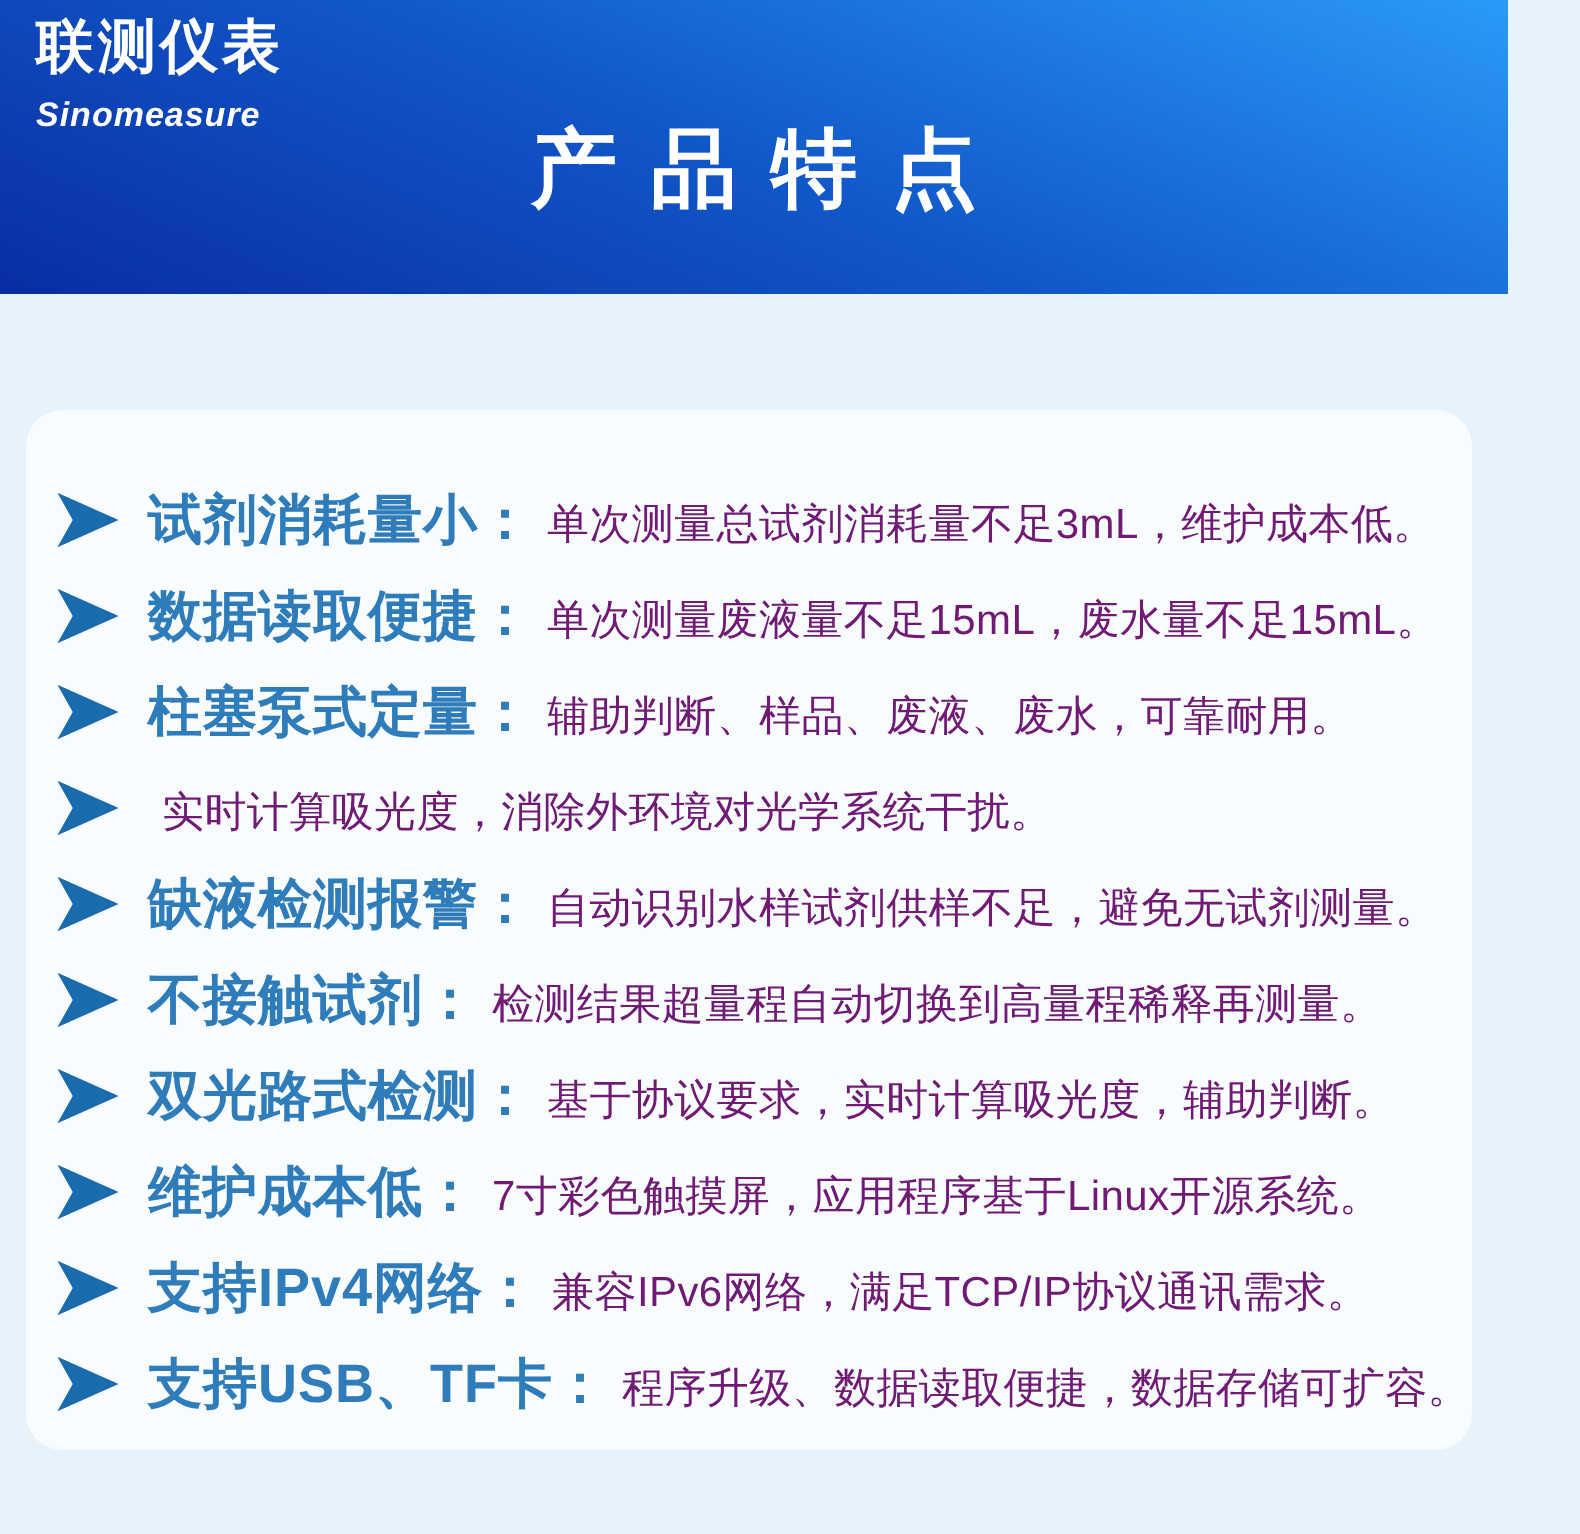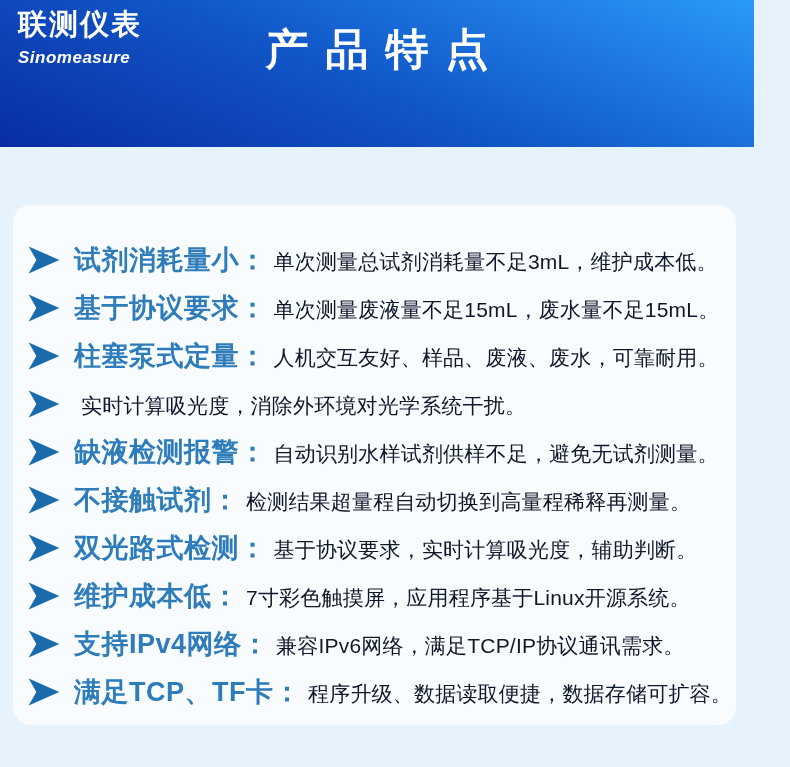--- a/index.html
+++ b/index.html
@@ -31,21 +31,21 @@
     letter-spacing: 2px;
   }
   .logo-en {
     margin-top: 10px;
     font-size: 17px;
     font-weight: bold;
     font-style: italic;
     letter-spacing: 0.5px;
   }
   .header-title {
-    padding-top: 24px;
+    padding-top: 60px;
     text-align: center;
     text-indent: 17px;
     letter-spacing: 17px;
     font-size: 43px;
     font-weight: 900;
     color: #ffffff;
     line-height: 1.2;
   }
   
   .main {
@@ -76,21 +76,21 @@
   }
   .arrow-wrap svg { display: block; width: 34px; height: 28px; }
   .feature-title {
     font-size: 27px;
     font-weight: bold;
     color: #2e7cba;
     letter-spacing: 0.5px;
   }
   .feature-desc {
     font-size: 21px;
-    color: #0f172a;
+    color: #701a75;
     margin-left: 7px;
     position: relative;
     top: 2px;
     letter-spacing: 0.2px;
   }
 </style>
 </head>
 <body>
 
 <div class="header">
@@ -113,32 +113,32 @@
     <span class="feature-title">试剂消耗量小：</span>
     <span class="feature-desc">单次测量总试剂消耗量不足3mL，维护成本低。</span>
   </div>
 
   <div class="feature-row">
     <span class="arrow-wrap">
       <svg viewBox="0 0 20 16" xmlns="http://www.w3.org/2000/svg">
         <polygon points="1,0 19,8 1,16 5.5,8" fill="#1a6cad"></polygon>
       </svg>
     </span>
-    <span class="feature-title">基于协议要求：</span>
+    <span class="feature-title">数据读取便捷：</span>
     <span class="feature-desc">单次测量废液量不足15mL，废水量不足15mL。</span>
   </div>
 
   <div class="feature-row">
     <span class="arrow-wrap">
       <svg viewBox="0 0 20 16" xmlns="http://www.w3.org/2000/svg">
         <polygon points="1,0 19,8 1,16 5.5,8" fill="#1a6cad"></polygon>
       </svg>
     </span>
     <span class="feature-title">柱塞泵式定量：</span>
-    <span class="feature-desc">人机交互友好、样品、废液、废水，可靠耐用。</span>
+    <span class="feature-desc">辅助判断、样品、废液、废水，可靠耐用。</span>
   </div>
 
   <div class="feature-row">
     <span class="arrow-wrap">
       <svg viewBox="0 0 20 16" xmlns="http://www.w3.org/2000/svg">
         <polygon points="1,0 19,8 1,16 5.5,8" fill="#1a6cad"></polygon>
       </svg>
     </span>
     <span class="feature-desc">实时计算吸光度，消除外环境对光学系统干扰。</span>
   </div>
@@ -192,17 +192,17 @@
     <span class="feature-title">支持IPv4网络：</span>
     <span class="feature-desc">兼容IPv6网络，满足TCP/IP协议通讯需求。</span>
   </div>
 
   <div class="feature-row">
     <span class="arrow-wrap">
       <svg viewBox="0 0 20 16" xmlns="http://www.w3.org/2000/svg">
         <polygon points="1,0 19,8 1,16 5.5,8" fill="#1a6cad"></polygon>
       </svg>
     </span>
-    <span class="feature-title">满足TCP、TF卡：</span>
+    <span class="feature-title">支持USB、TF卡：</span>
     <span class="feature-desc">程序升级、数据读取便捷，数据存储可扩容。</span>
   </div>
 </div>
 </div>
 
 </body></html>

